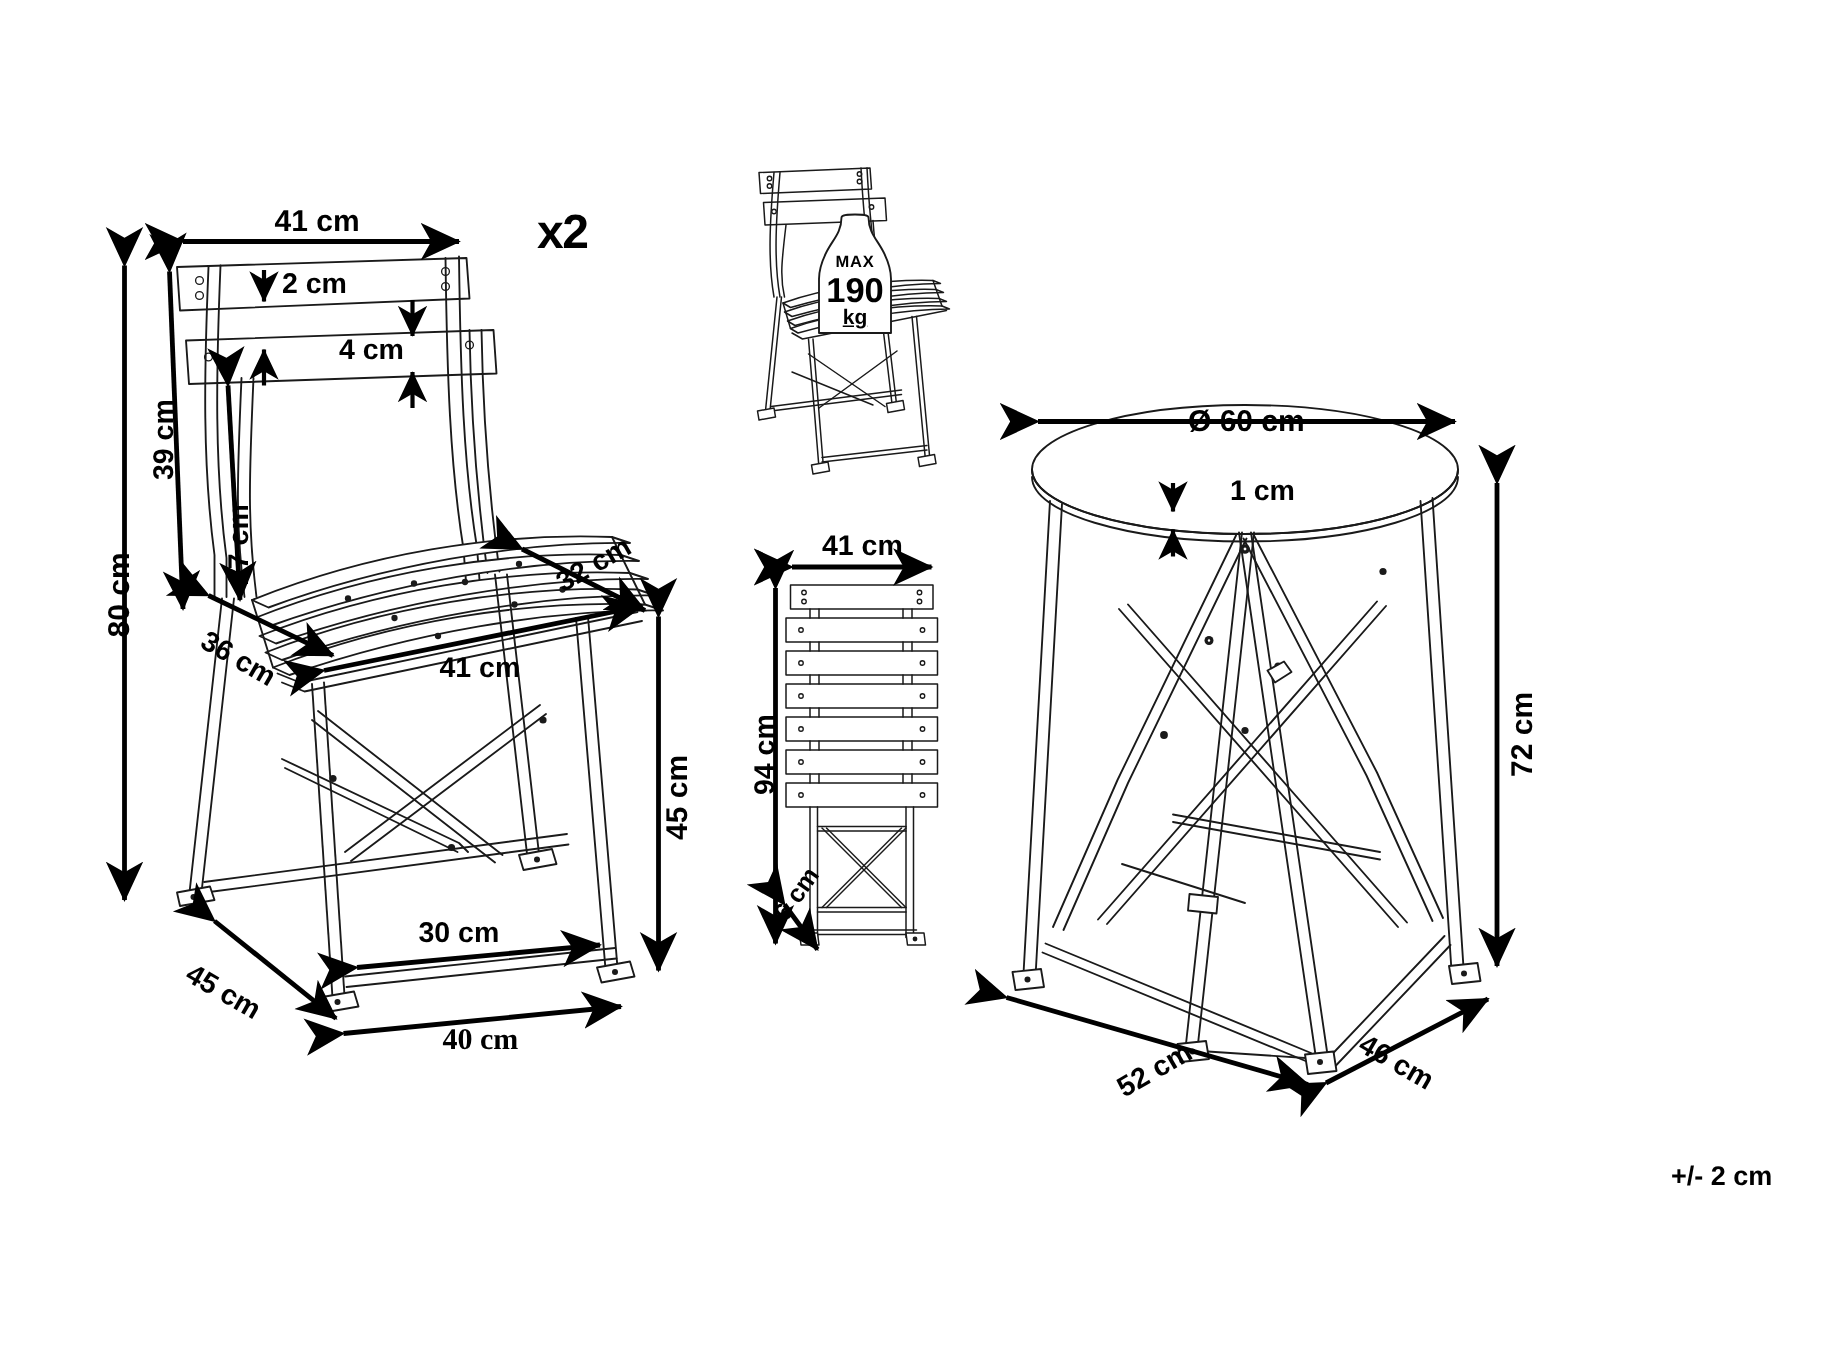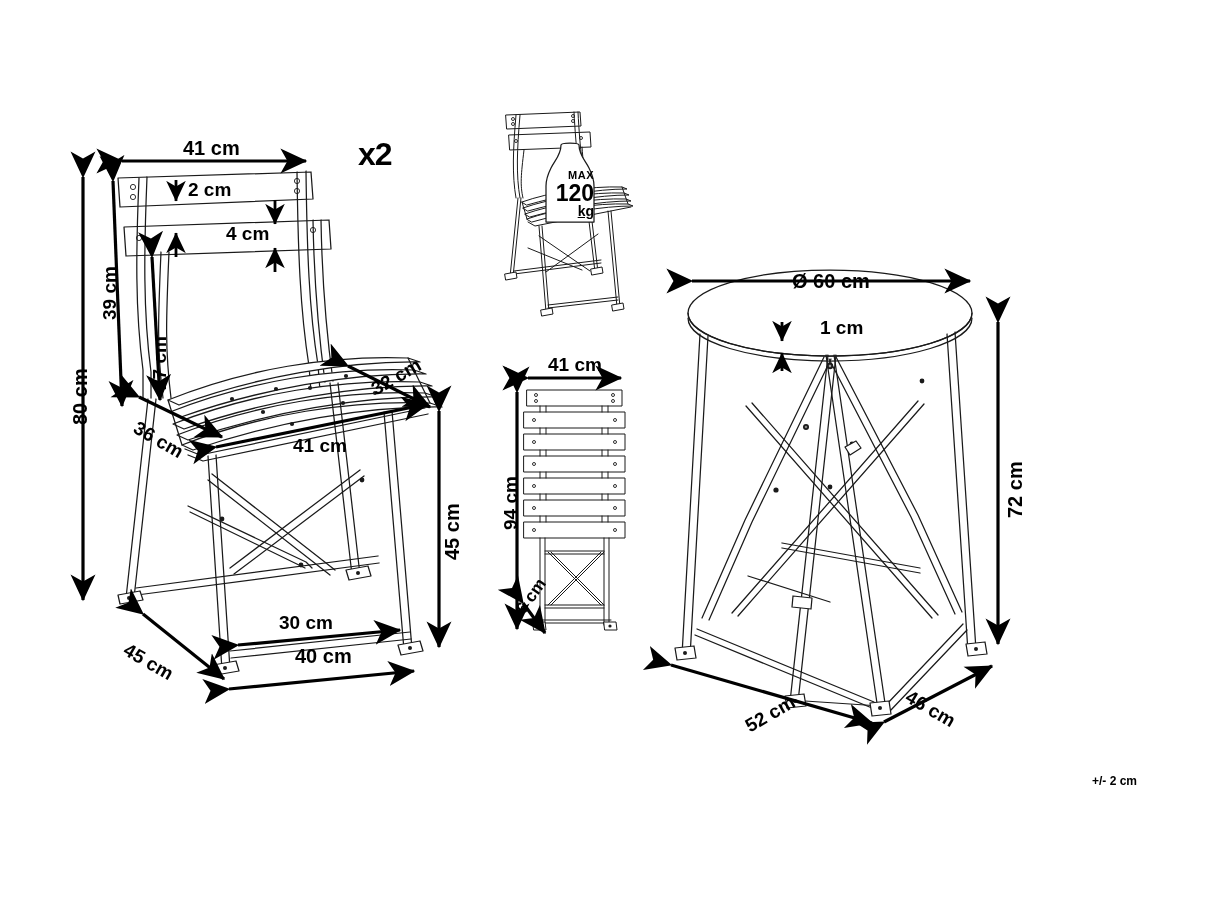--- a/index.html
+++ b/index.html
@@ -11,28 +11,28 @@
   .ln-fill{fill:#ffffff;stroke:#1a1a1a;stroke-width:1.25;stroke-linejoin:round;stroke-linecap:round;}
   .ln-fill-thin{fill:#ffffff;stroke:#1a1a1a;stroke-width:1;stroke-linejoin:round;stroke-linecap:round;}
   .dimline{fill:none;stroke:#000000;stroke-width:3.2;stroke-linecap:butt;}
   .dimline-s{fill:none;stroke:#000000;stroke-width:2.8;stroke-linecap:butt;}
   .dot{fill:#1a1a1a;}
   .hole{fill:#ffffff;stroke:#1a1a1a;stroke-width:0.9;}
   .dlabel{position:absolute;font-family:"Liberation Sans",sans-serif;font-weight:bold;
           color:#000;white-space:nowrap;line-height:1;}
   .sz20{font-size:20px;}
   .sz19{font-size:19px;}
-  .sz18{font-size:12px;}
+  .sz18{font-size:18px;margin-left:22px;}
   .sz17{font-size:17px;}
   .sz38{font-size:32px;letter-spacing:-1px;}
   .rot90{transform:rotate(-90deg);transform-origin:left top;}
   .rot45{transform:rotate(-55deg);transform-origin:left top;}
   .rot30{transform:rotate(-30deg);transform-origin:left top;}
   .rot31{transform:rotate(30deg);transform-origin:left top;}
-  .wbadge{position:absolute;text-align:right;color:#000;font-family:"Liberation Sans",sans-serif;font-weight:bold;}
+  .wbadge{position:absolute;text-align:center;color:#000;font-family:"Liberation Sans",sans-serif;font-weight:bold;}
 </style>
 </head>
 <body>
 
 <div id="stage">
 
   <svg width="1214" height="911" viewBox="0 0 1214 911">
     <defs>
       <marker id="ah" markerWidth="9" markerHeight="9" refX="8" refY="4.5" orient="auto" markerUnits="strokeWidth">
         <path d="M0,0.6 L8.4,4.5 L0,8.4 L2.2,4.5 z" fill="#000"></path>
@@ -331,24 +331,24 @@
   <div class="dlabel sz19" style="left:226px;top:224px;">4 cm</div>
   <div class="dlabel sz19 rot90" style="left:100px;top:320px;">39 cm</div>
   <div class="dlabel sz19 rot90" style="left:150px;top:390px;">27 cm</div>
   <div class="dlabel sz20 rot90" style="left:70px;top:425px;">80 cm</div>
   <div class="dlabel sz19 rot30" style="left:368px;top:382px;">32 cm</div>
   <div class="dlabel sz19 rot31" style="left:140px;top:418px;">36 cm</div>
   <div class="dlabel sz19" style="left:293px;top:436px;">41 cm</div>
   <div class="dlabel sz20 rot90" style="left:442px;top:560px;">45 cm</div>
   <div class="dlabel sz19" style="left:279px;top:613px;">30 cm</div>
   <div class="dlabel sz19 rot31" style="left:130px;top:640px;">45 cm</div>
-  <div class="dlabel sz20" style="left:295px;top:646px;">40 cm</div>
+  <div class="dlabel sz20" style="left:295px;top:683px;font-family:Liberation Serif, serif;">40 cm</div>
 
   <div class="wbadge" style="left:546px;top:169px;width:48px;font-size:11px;letter-spacing:0.5px;">MAX</div>
-  <div class="wbadge" style="left:546px;top:180px;width:48px;font-size:23px;">120</div>
+  <div class="wbadge" style="left:546px;top:180px;width:48px;font-size:23px;">190</div>
   <div class="wbadge" style="left:546px;top:203px;width:48px;font-size:14px;text-decoration:underline;">kg</div>
 
   <div class="dlabel sz19" style="left:548px;top:355px;">41 cm</div>
   <div class="dlabel sz19 rot90" style="left:501px;top:530px;">94 cm</div>
   <div class="dlabel sz17 rot45" style="left:513px;top:607px;">6 cm</div>
 
   <div class="dlabel sz20" style="left:792px;top:271px;">Ø 60 cm</div>
   <div class="dlabel sz19" style="left:820px;top:318px;">1 cm</div>
   <div class="dlabel sz20 rot90" style="left:1005px;top:518px;">72 cm</div>
   <div class="dlabel sz19 rot30" style="left:742px;top:719px;">52 cm</div>

